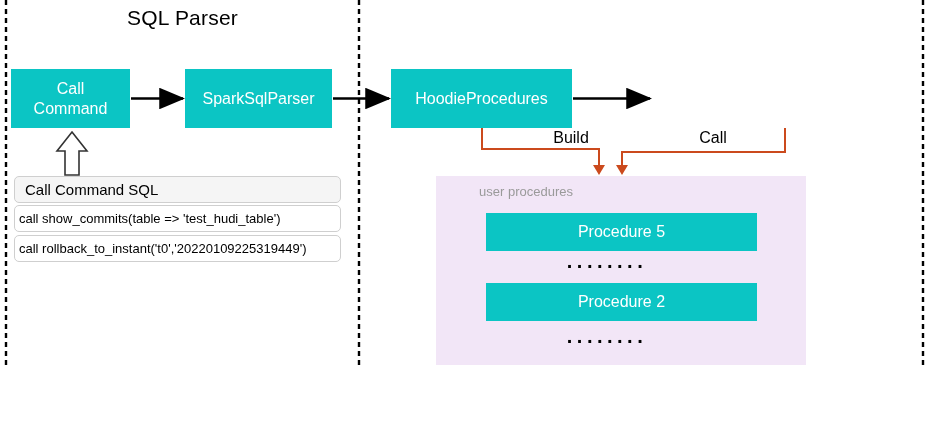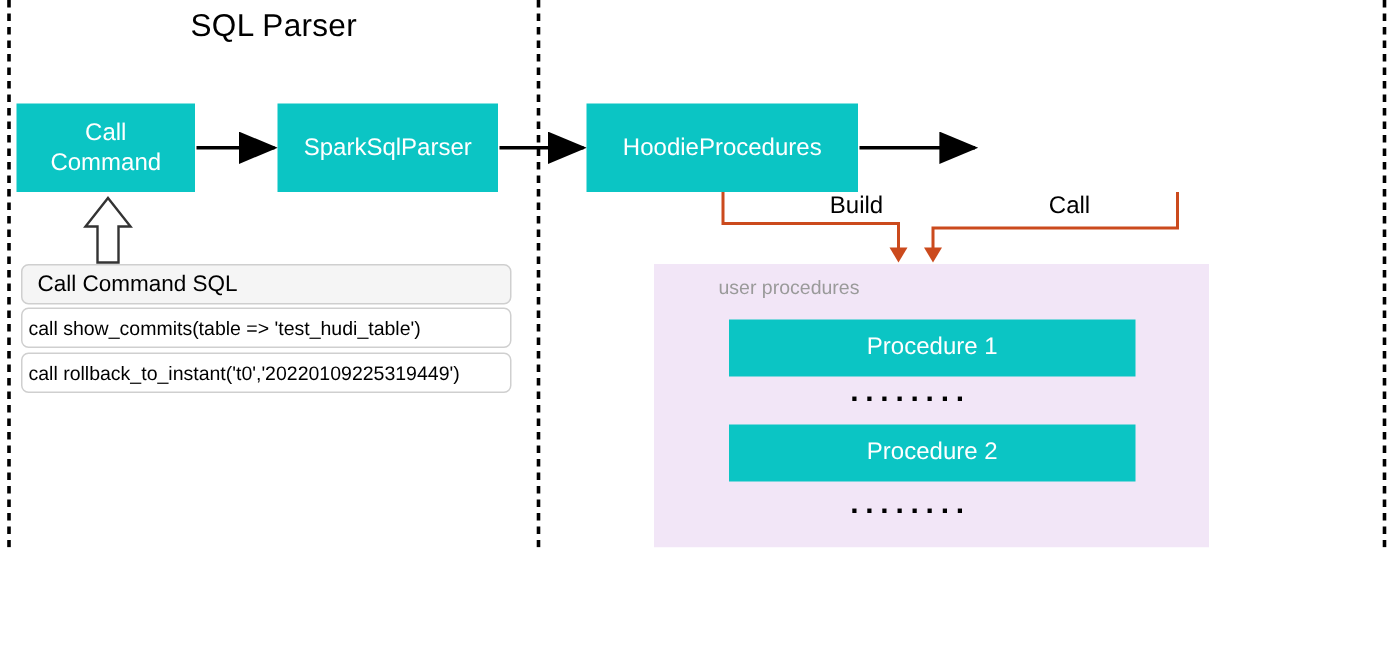--- a/index.html
+++ b/index.html
@@ -118,21 +118,21 @@
   </div>
   <div class="tbox spark">SparkSqlParser</div>
   <div class="tbox hoodie">HoodieProcedures</div>
 
   <div class="edge-label label-build">Build</div>
   <div class="edge-label label-call">Call</div>
 
   <div class="lavender"></div>
   <div class="user-label">user procedures</div>
 
-  <div class="proc proc1">Procedure 1</div>
+  <div class="proc proc1">Procedure 5</div>
   <div class="dots dots1">........</div>
   <div class="proc proc2">Procedure 2</div>
   <div class="dots dots2">........</div>
 
   <div class="sql-header">Call Command SQL</div>
   <div class="sql-row sql-row1">call show_commits(table =&gt; 'test_hudi_table')</div>
   <div class="sql-row sql-row2">call rollback_to_instant('t0','20220109225319449')</div>
 
 </div>
 

